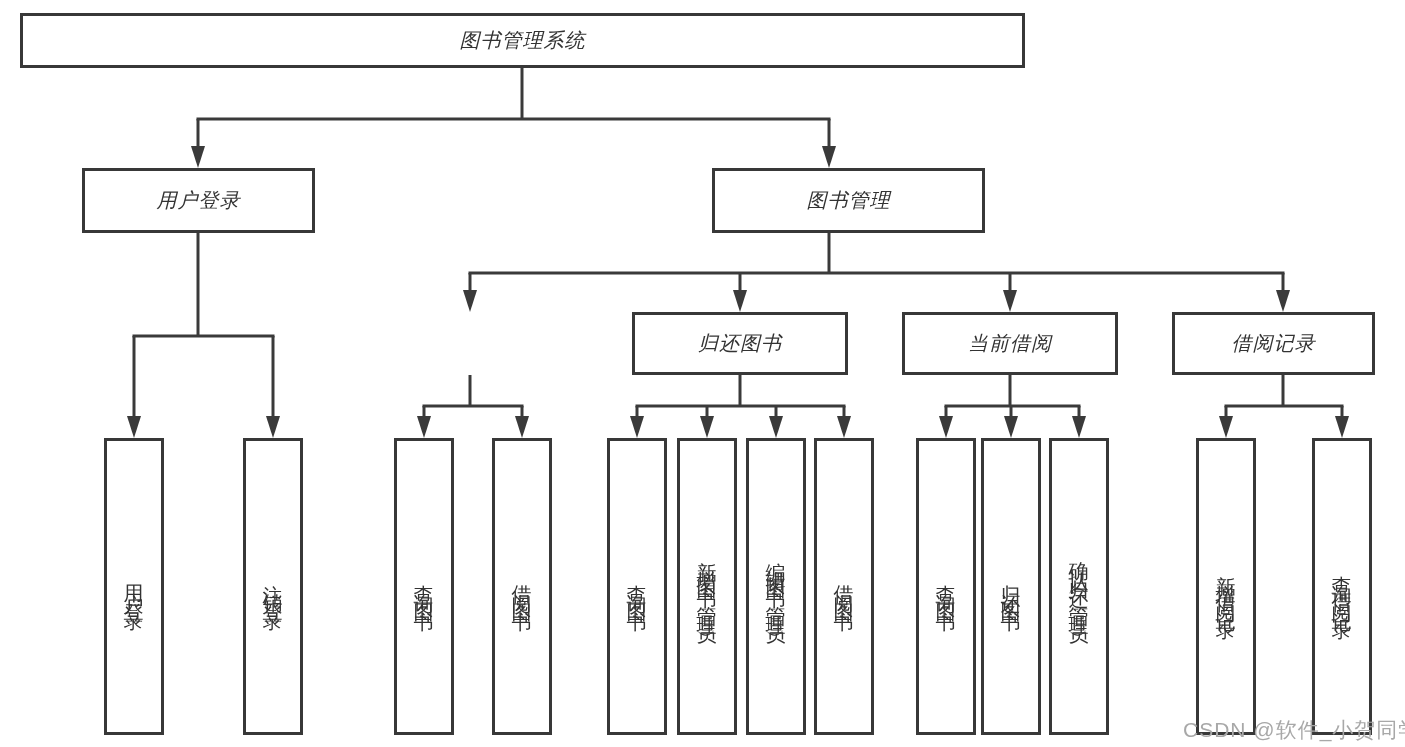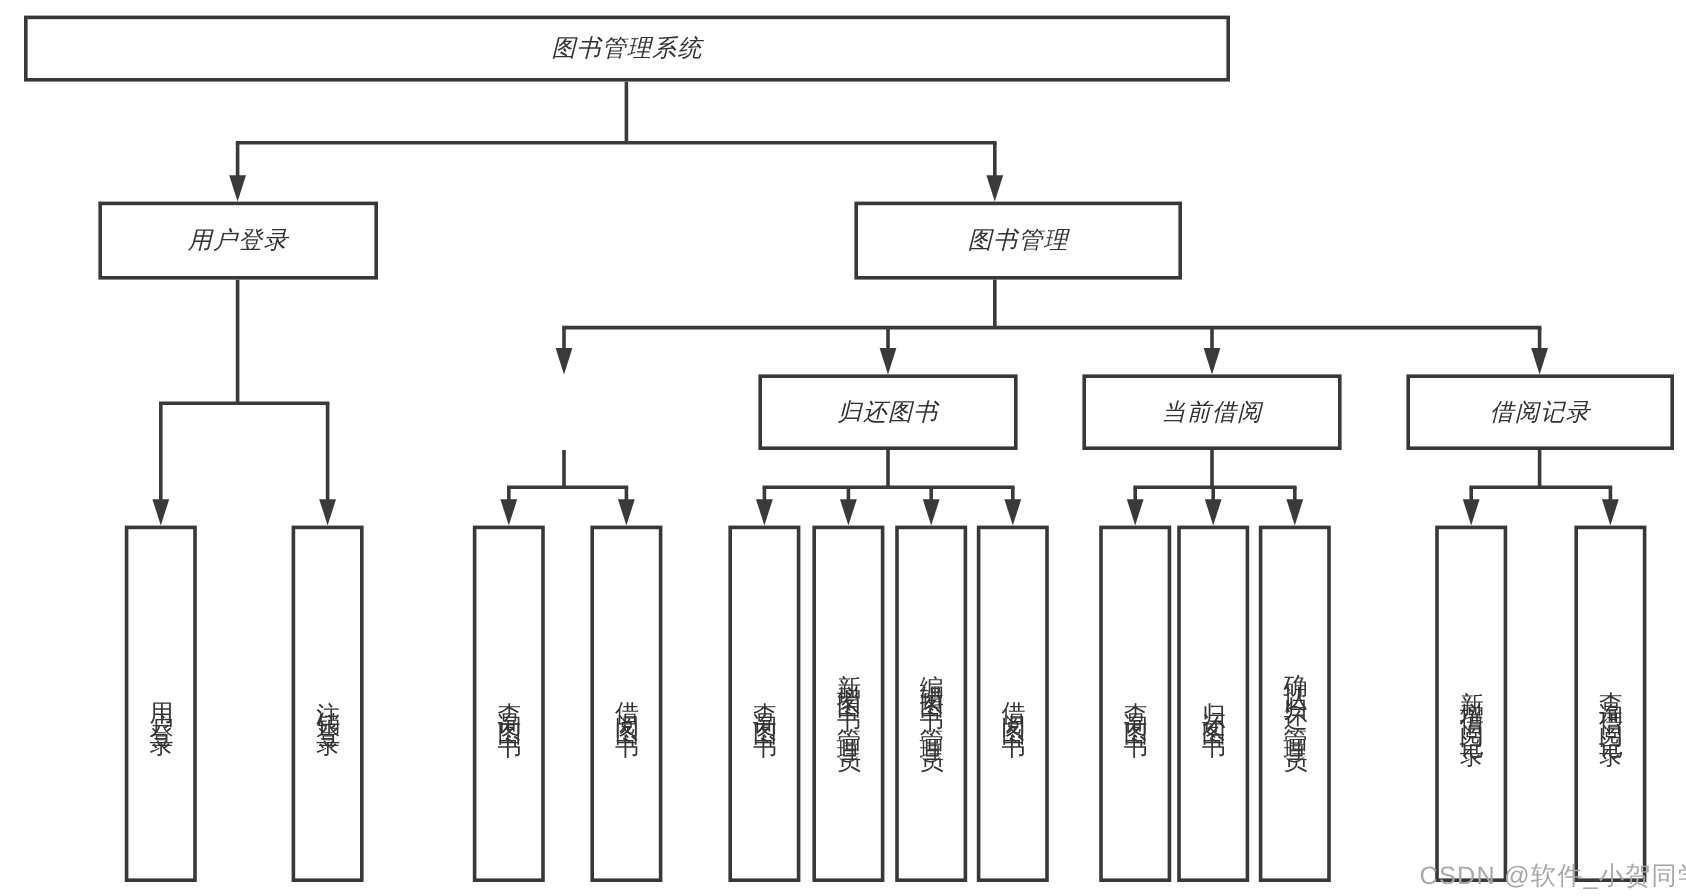--- a/index.html
+++ b/index.html
@@ -122,21 +122,21 @@
   <div class="box hbox" style="left:712px; top:168px; width:273px;">
     <span>图书管理</span>
   </div>
 
   <div class="box hbox" style="left:632px; top:312px; width:216px; height:63px;">
     <span>归还图书</span>
   </div>
   <div class="box hbox" style="left:902px; top:312px; width:216px; height:63px;text-align:center;">
     <span>当前借阅</span>
   </div>
-  <div class="box hbox" style="left:1172px; top:312px; width:223px; height:63px;">
+  <div class="box hbox" style="left:1172px; top:312px; width:203px; height:63px;">
     <span>借阅记录</span>
   </div>
 
   <div class="box vbox" style="left:104px;">
     <span>用户登录</span>
   </div>
   <div class="box vbox" style="left:243px;">
     <span>注销登录</span>
   </div>
   <div class="box vbox" style="left:394px;">

